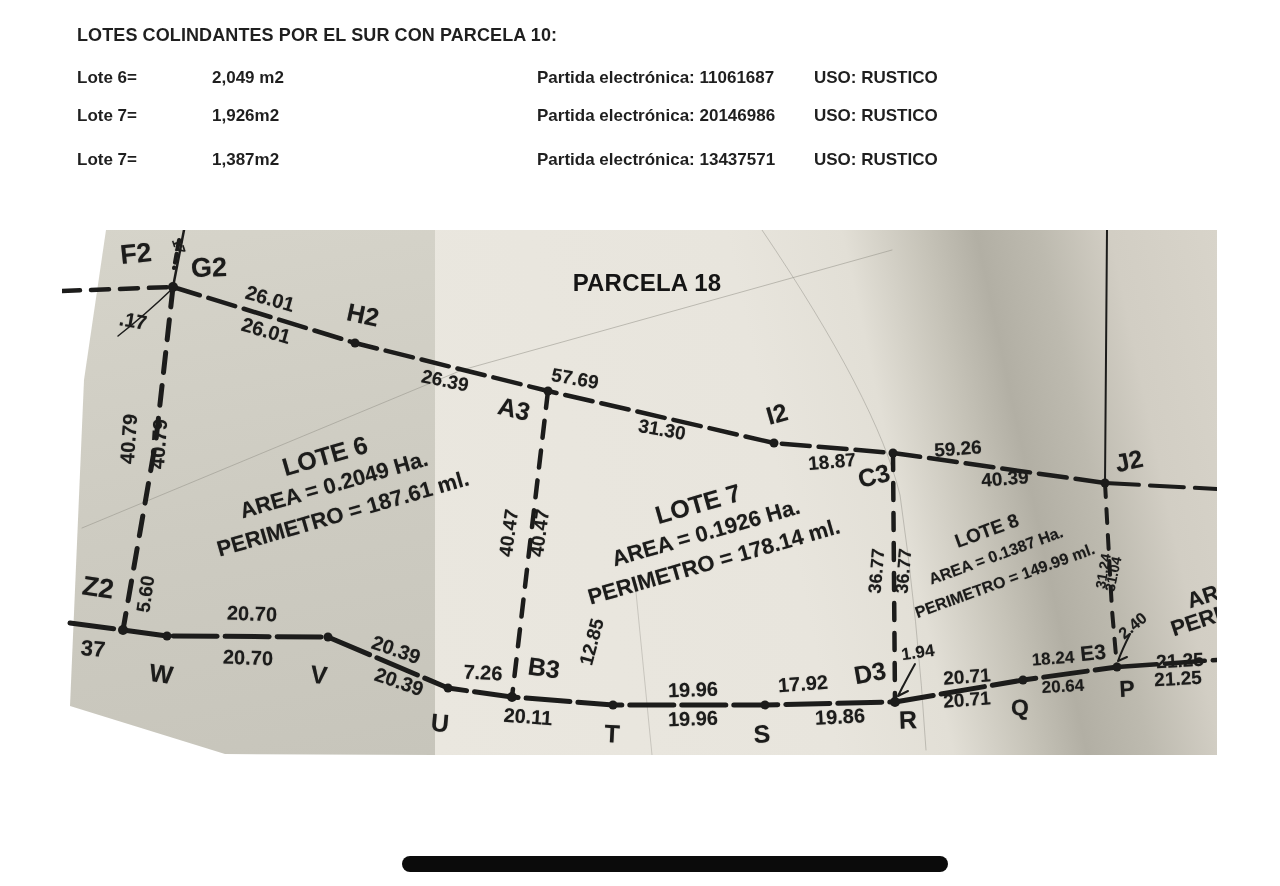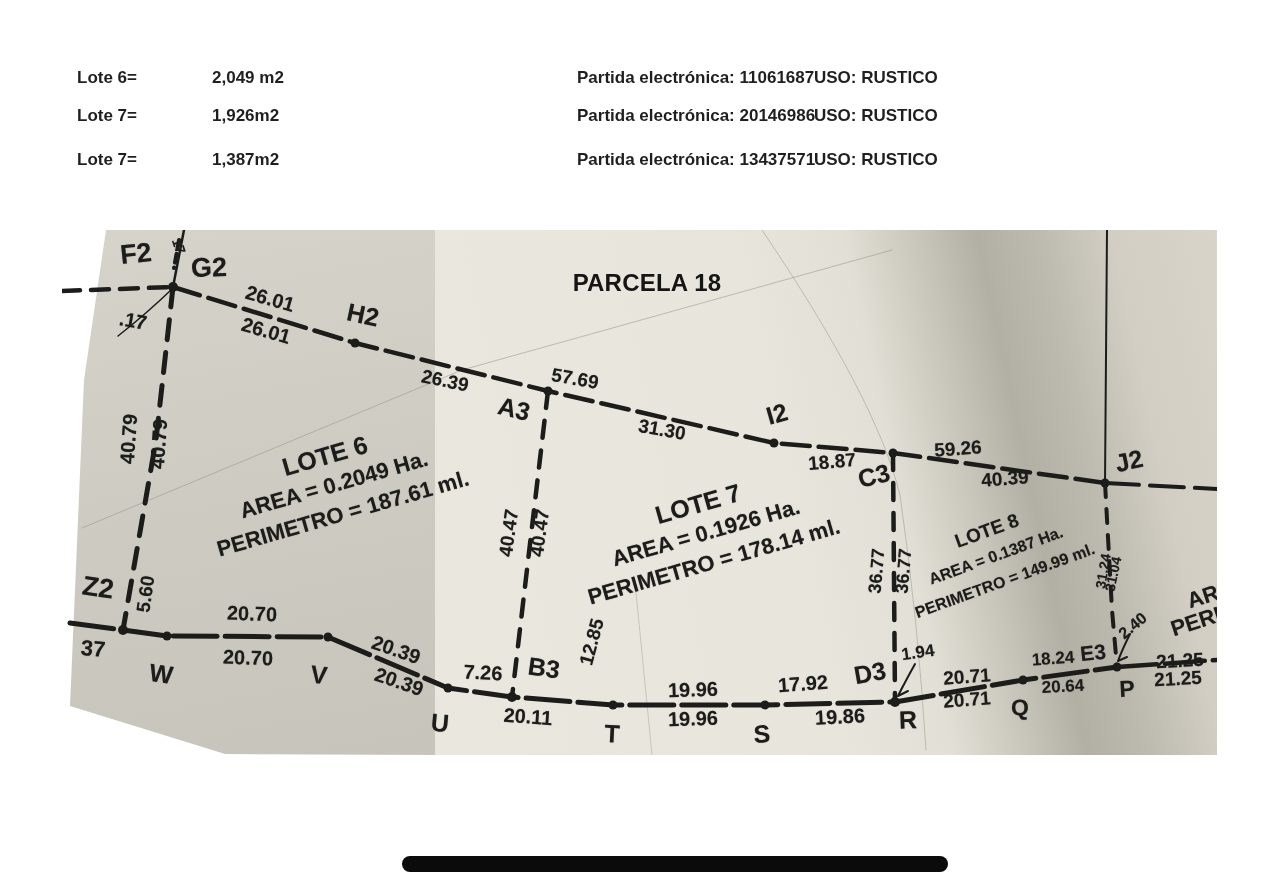--- a/index.html
+++ b/index.html
@@ -4,21 +4,21 @@
 <style>
   html,body{margin:0;padding:0;background:#ffffff;}
   .page{position:relative;width:1280px;height:886px;background:#ffffff;overflow:hidden;
         font-family:"Liberation Sans",sans-serif;color:#1f1f1f;}
 
   
   .hdr-title{position:absolute;left:77px;top:25px;font-size:18px;font-weight:bold;letter-spacing:.1px;}
   .hdr-row{position:absolute;left:0;width:100%;height:22px;font-size:17px;font-weight:bold;}
   .hdr-row .c-lote{position:absolute;left:77px;}
   .hdr-row .c-area{position:absolute;left:212px;}
-  .hdr-row .c-partida{position:absolute;left:537px;margin-left:40px;}
+  .hdr-row .c-partida{position:absolute;left:537px;}
   .hdr-row .c-uso{position:absolute;left:814px;}
 
   
   #photo{position:absolute;left:62px;top:230px;width:1155px;height:525px;overflow:hidden;background:#ffffff;}
   .paper-left{position:absolute;left:0;top:0;width:373px;height:525px;
       background:linear-gradient(170deg,#d6d4ca 0%,#cdcbc1 55%,#c7c5bb 100%);
       clip-path:polygon(44px 0,373px 0,373px 525px,163px 524px,8px 476px,22px 150px);}
   .paper-right{position:absolute;left:373px;top:0;width:782px;height:525px;
       background:linear-gradient(78deg,#eae7df 0%,#e8e5dd 45%,#e2dfd6 58%,#c6c3b8 67%,#b2afa4 73%,#bdbaaf 80%,#d2cec4 88%,#d8d4ca 100%);}
   #map-svg{position:absolute;left:0;top:0;width:1155px;height:525px;}
@@ -29,20 +29,21 @@
 
   
   .foot-total{position:absolute;left:82px;top:805px;font-size:21px;font-weight:bold;letter-spacing:-.2px;}
   .redact-bar{position:absolute;left:402px;top:856px;width:546px;height:16px;border-radius:8px;background:#0b0b0b;}
 </style>
 </head>
 <body>
 
 <div class="page">
 
+  <div class="hdr-title">LOTES COLINDANTES POR EL SUR CON PARCELA 10:</div>
 
   <div class="hdr-row" style="top:68px">
     <span class="c-lote">Lote 6=</span>
     <span class="c-area">2,049 m2</span>
     <span class="c-partida">Partida electrónica: 11061687</span>
     <span class="c-uso">USO: RUSTICO</span>
   </div>
   <div class="hdr-row" style="top:106px">
     <span class="c-lote">Lote 7=</span>
     <span class="c-area">1,926m2</span>

